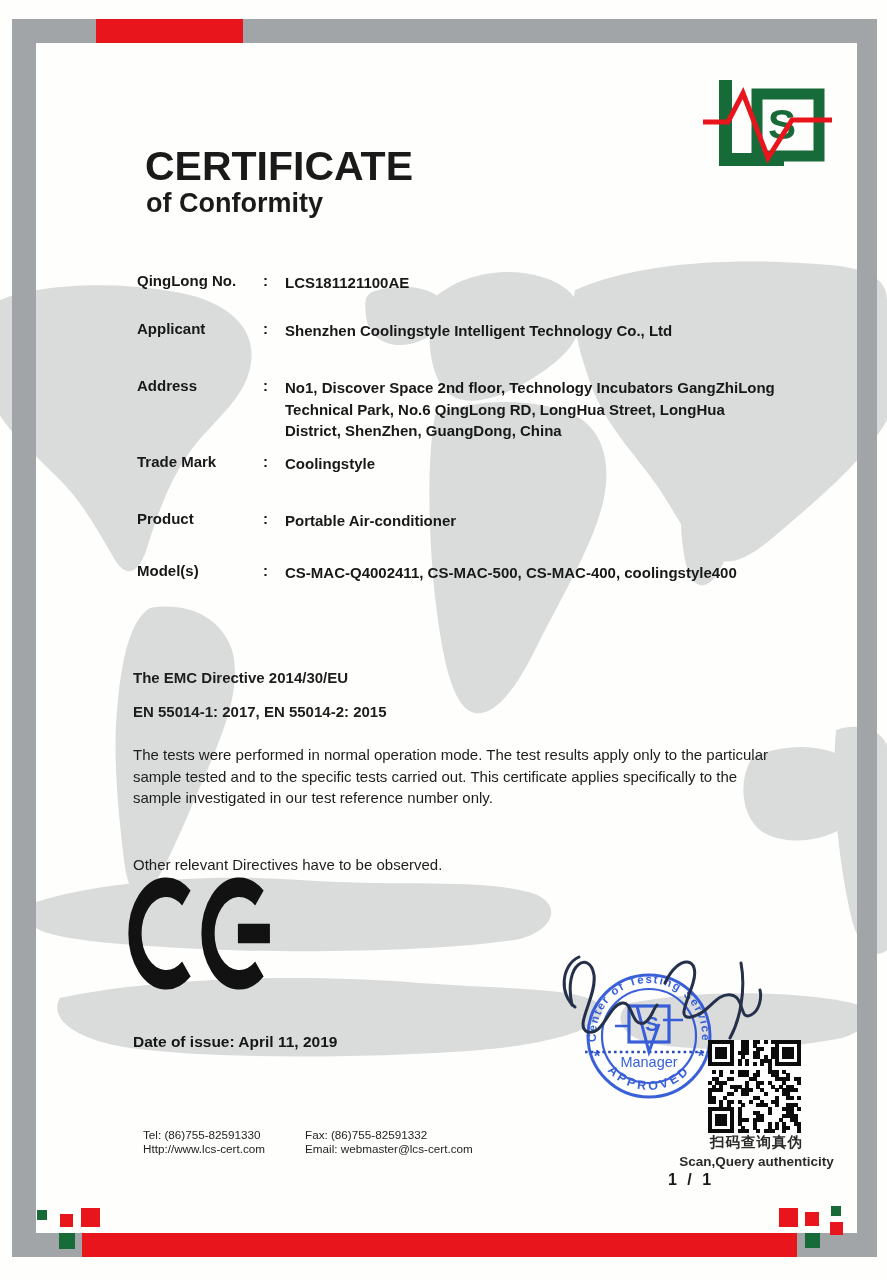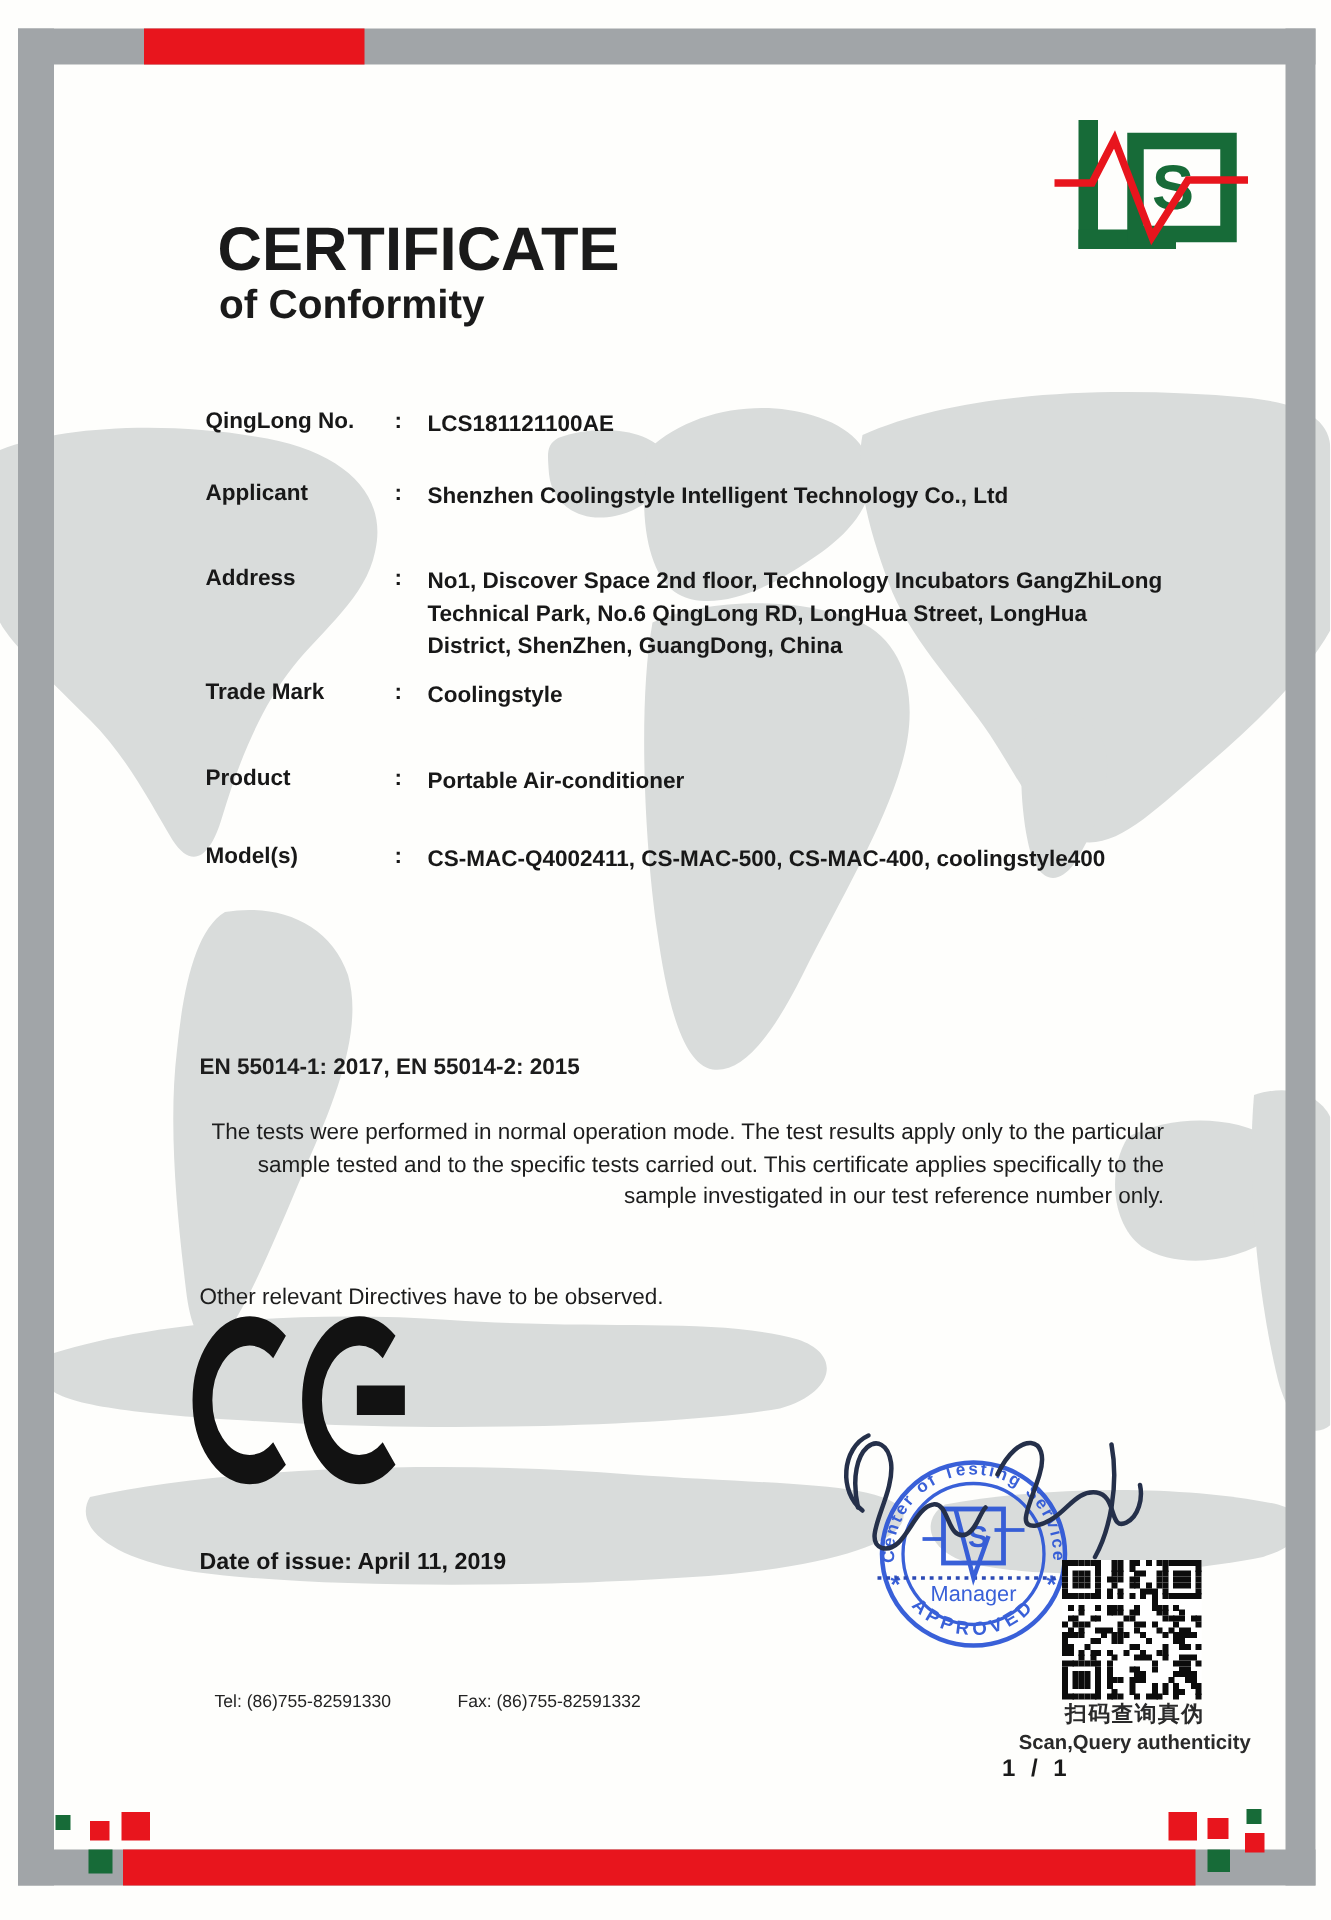--- a/index.html
+++ b/index.html
@@ -116,22 +116,23 @@
       <span class="flabel">Product</span>
       <span class="fcolon">:</span>
       <span class="fvalue">Portable Air-conditioner</span>
     </div>
     <div class="frow" style="top:562px;">
       <span class="flabel">Model(s)</span>
       <span class="fcolon">:</span>
       <span class="fvalue">CS-MAC-Q4002411, CS-MAC-500, CS-MAC-400, coolingstyle400</span>
     </div>
 
+    <div class="para bold" style="top:667px;">The EMC Directive 2014/30/EU</div>
     <div class="para bold" style="top:701px;">EN 55014-1: 2017, EN 55014-2: 2015</div>
-    <div class="para" style="top:744px;width:643px;text-align:right;">The tests were performed in normal operation mode. The test results apply only to the particular sample tested and to the specific tests carried out. This certificate applies specifically to the sample investigated in our test reference number only.</div>
+    <div class="para" style="top:744px;width:643px;">The tests were performed in normal operation mode. The test results apply only to the particular sample tested and to the specific tests carried out. This certificate applies specifically to the sample investigated in our test reference number only.</div>
     <div class="para" style="top:854px;">Other relevant Directives have to be observed.</div>
 
     <svg class="abs" style="left:128px;top:877px;" width="160" height="113" viewBox="0 0 230 110" preserveAspectRatio="none">
       <path d="M 83.9 20.5 A 45 45 0 1 0 83.9 89.5" fill="none" stroke="#121212" stroke-width="19"></path>
       <path d="M 188.9 20.5 A 45 45 0 1 0 188.9 89.5" fill="none" stroke="#121212" stroke-width="19"></path>
       <path d="M 158 55 L 204 55" fill="none" stroke="#121212" stroke-width="19"></path>
     </svg>
 
     <div class="dateline">Date of issue: April 11, 2019</div>
 
@@ -465,17 +466,21 @@
     <div class="qrcap">
       <div class="cn">扫码查询真伪</div>
       <div class="en">Scan,Query authenticity</div>
     </div>
 
     <div class="footer">
       <div class="fcols">
         <div class="c1">Tel: (86)755-82591330</div>
         <div>Fax: (86)755-82591332</div>
       </div>
+      <div class="fcols">
+        <div class="c1">Http://www.lcs-cert.com</div>
+        <div>Email: webmaster@lcs-cert.com</div>
+      </div>
     </div>
     <div class="pagenum">1 / 1</div>
 
   </div>
 </div>
 
 </body></html>

